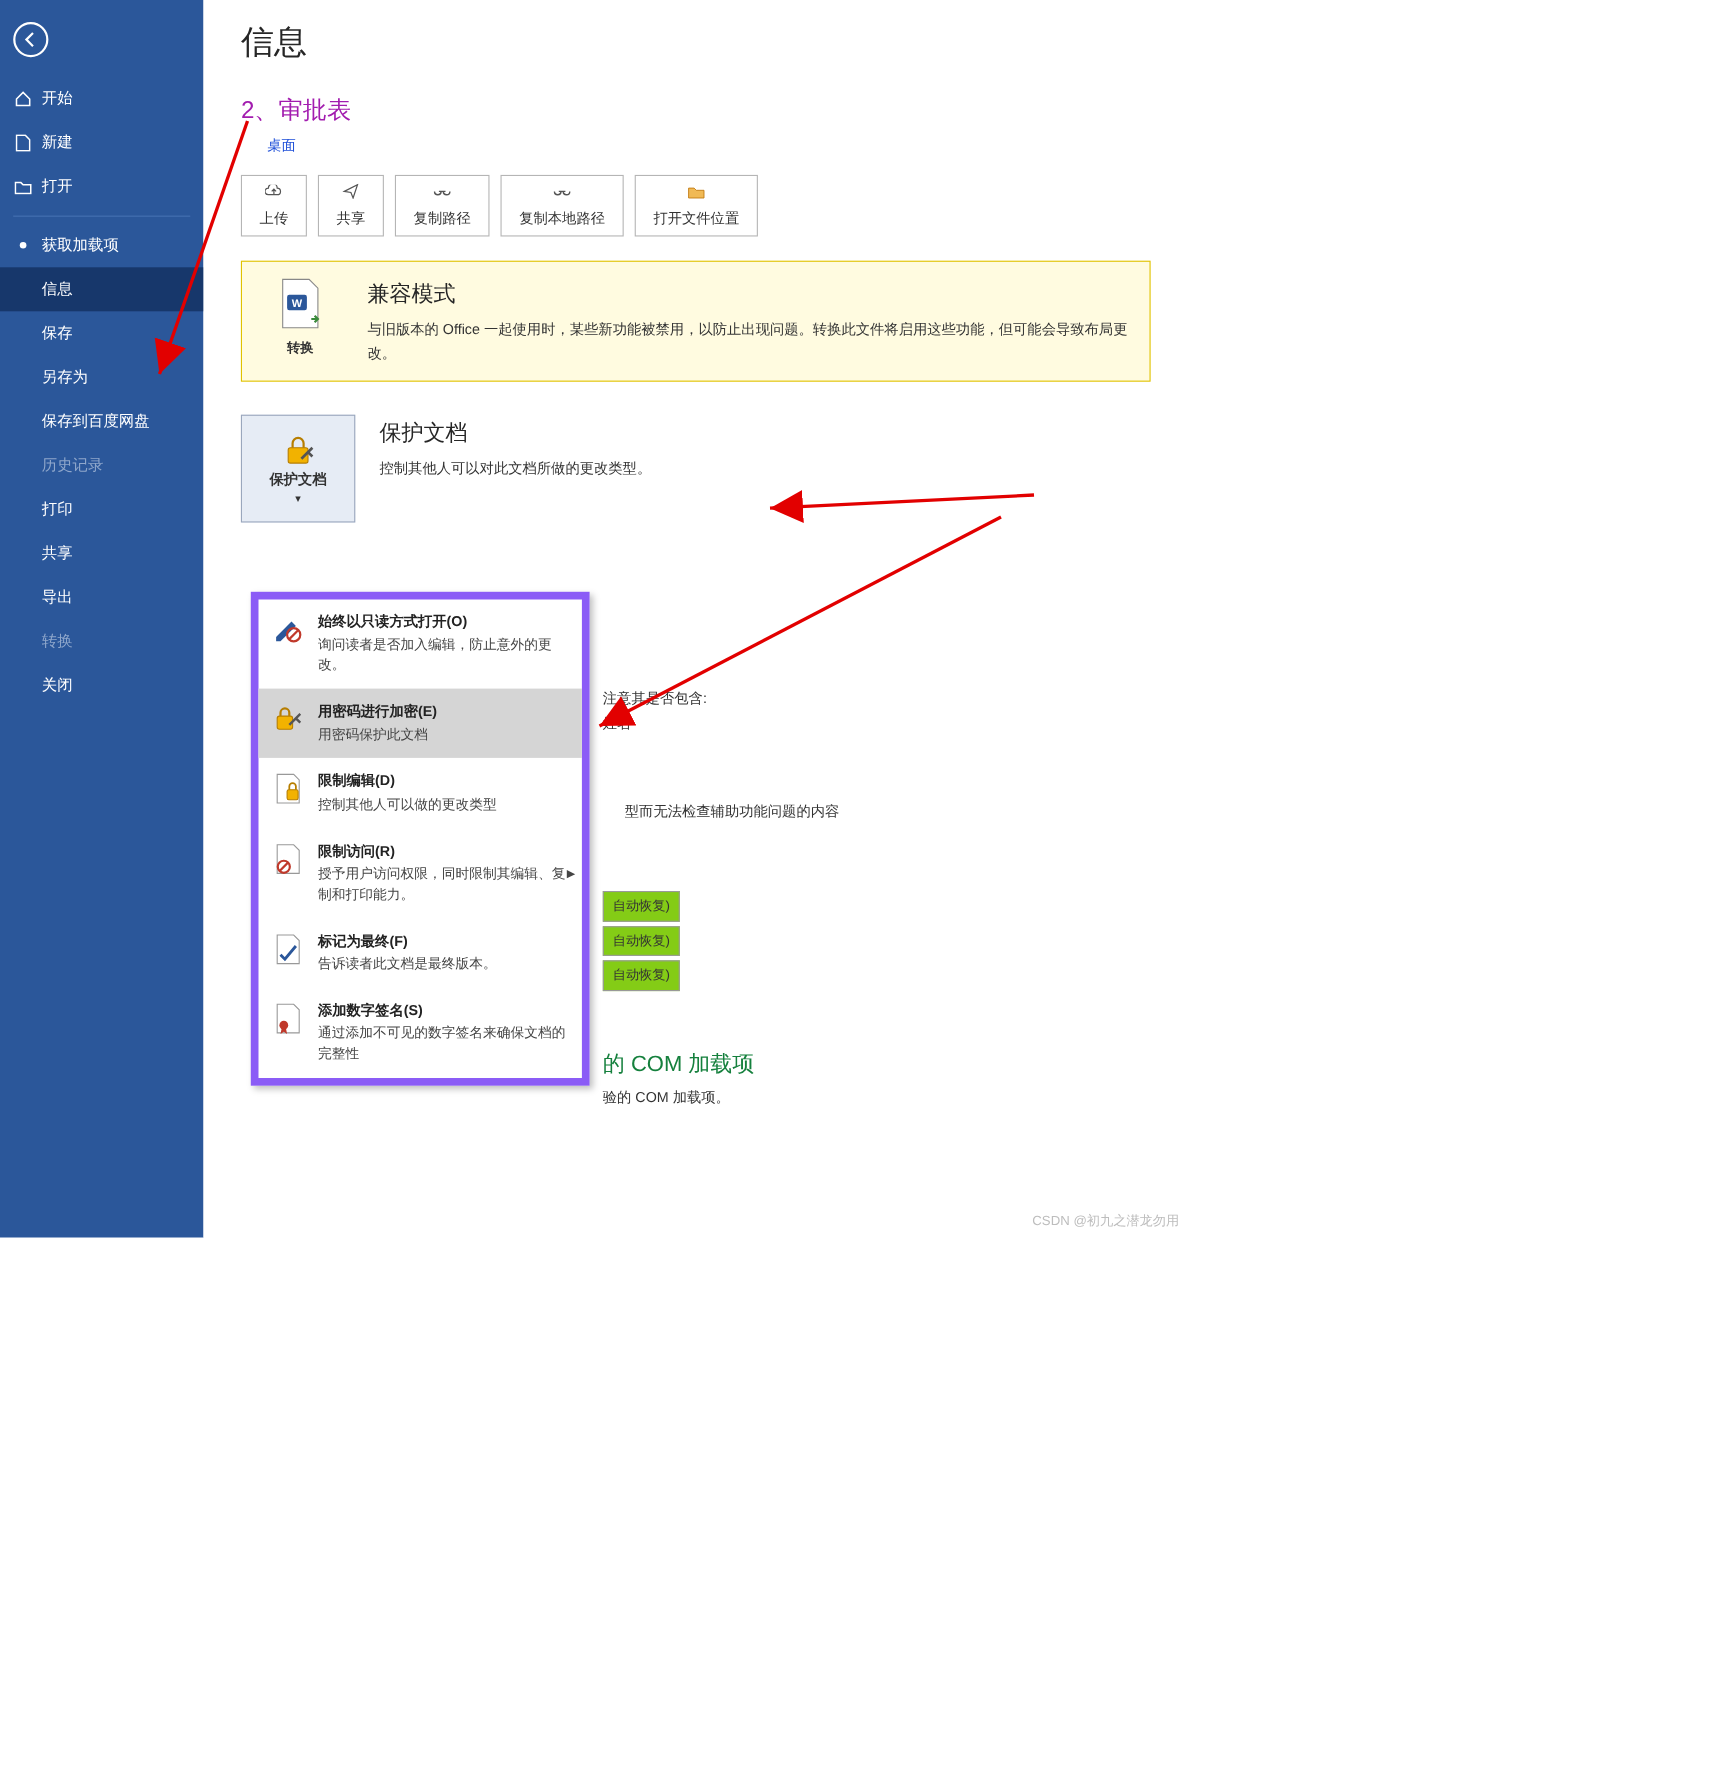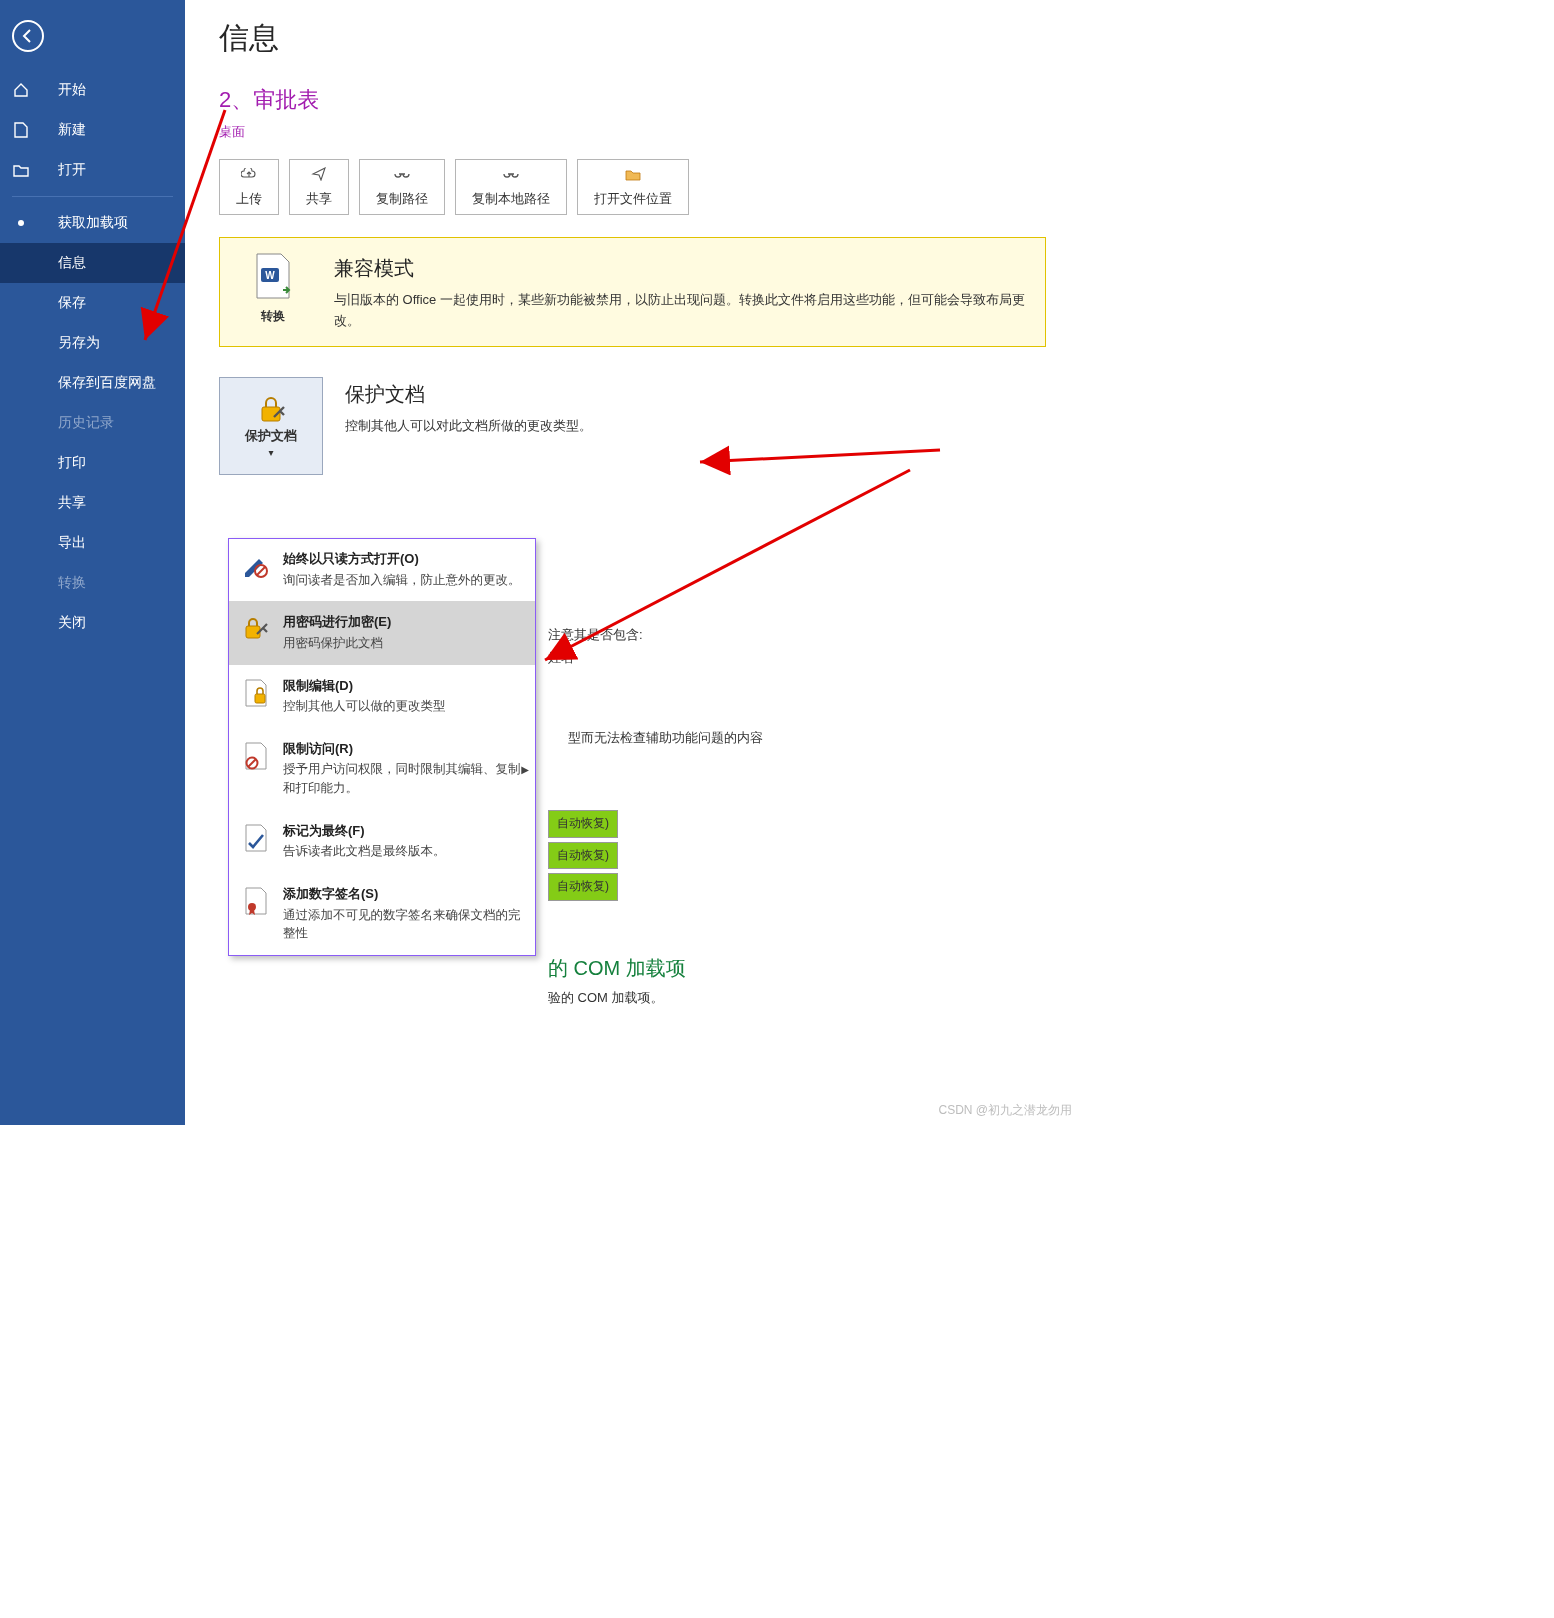--- a/index.html
+++ b/index.html
@@ -27,36 +27,36 @@
     border-radius: 50%;
     margin: 12px 0 18px 12px;
     display: flex; align-items: center; justify-content: center;
     cursor: pointer;
   }
   .sb-item {
     display: flex; align-items: center;
     padding: 11px 12px;
     cursor: pointer;
     font-size: 14px;
-    gap: 28px;
+    gap: 8px;
   }
   .sb-item.selected { background: #17376b; }
   .sb-item.disabled { color: #8fa7cb; cursor: default; }
   .sb-item .icon { width: 18px; display:flex; align-items:center; justify-content:center; }
   .sb-divider { height:1px; background:#4771b2; margin:6px 12px; }
   .bullet { width:6px; height:6px; background:#fff; border-radius:50%; }
   .main {
     position: absolute;
     left: 185px; top: 0; right: 0; bottom: 0;
     padding: 18px 34px;
     background: #fff;
   }
   .page-title { font-size: 30px; font-weight: 400; color:#262626; margin-bottom: 26px; }
   .doc-title { font-size: 22px; color: #a21caf; margin-bottom: 8px; }
-  .doc-path { font-size: 13px; color:#a21caf; margin-bottom: 18px; }
+  .doc-path { font-size: 13px; color:#1d4ed8; margin-bottom: 18px; margin-left: 24px; }
   .action-row { display:flex; gap:10px; margin-bottom: 22px; flex-wrap: wrap; }
   .action-btn {
     border: 1px solid #b5b5b5;
     background: #fff;
     padding: 6px 16px;
     font-size: 13px;
     display:flex; align-items:center; gap:8px;
     cursor:pointer;
     flex-direction:column;
   }
@@ -88,21 +88,21 @@
   .protect-tile-label { font-size:13px; font-weight:bold; }
   .chev { font-size:10px; margin-top:2px; }
   .protect-text { flex:1; font-size:13px; line-height:1.7; }
   .protect-heading { font-size:20px; color:#262626; margin-bottom:4px; }
 
   .dropdown {
     position:absolute;
     left: 228px; top: 538px;
     width: 308px;
     background:#fff;
-    border:1px solid #8b5cf6;
+    border:7px solid #8b5cf6;
     box-shadow: 3px 3px 6px rgba(0,0,0,0.25);
     z-index: 20;
   }
   .dd-item {
     display:flex; align-items:flex-start;
     padding:10px 12px 12px 12px;
     gap: 12px;
     cursor:pointer;
     border-bottom: 0;
     position:relative;

